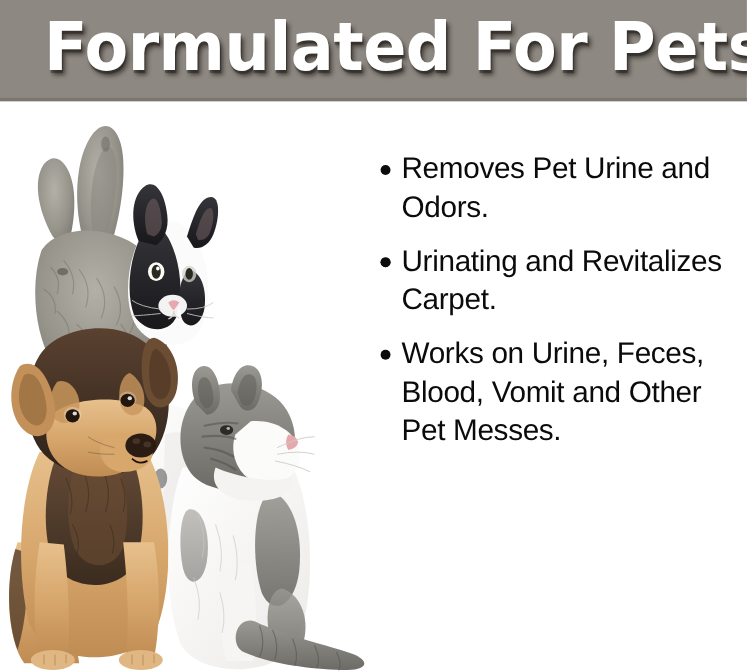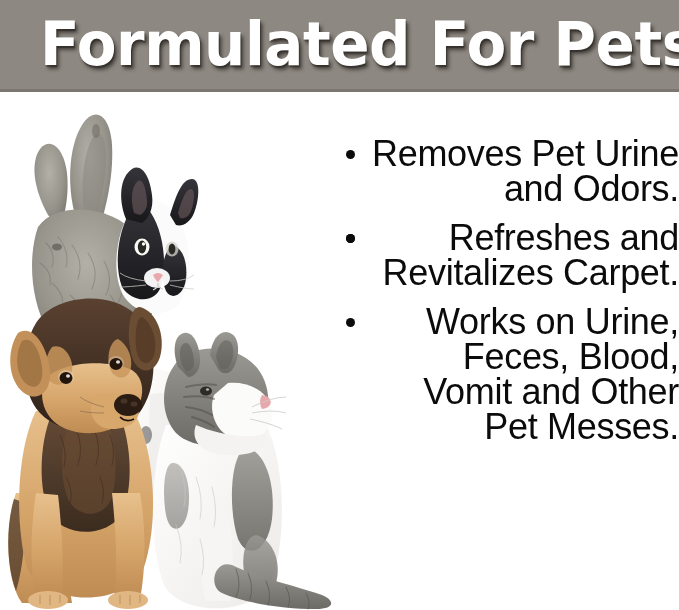--- a/index.html
+++ b/index.html
@@ -37,25 +37,24 @@
   
   .bullets {
     position:absolute; left:341px; top:136px; width:338px;
   }
   .bullet-item {
     position:relative;
     padding-left:24px;
     margin-bottom:14px;
     color:#0b0b0b;
     font-family:"Liberation Sans", sans-serif;
-    font-size:36px;
+    font-size:27px;
     line-height:35px;
     letter-spacing:-0.3px;
     word-spacing:0px;
-    text-align:right;
   }
   .bullet-item:last-child { margin-bottom:12px; }
   .bullet-dot {
     position:absolute;
     left:5px; top:14px;
     width:9px; height:9px;
     background:#0b0b0b;
     border-radius:50%;
   }
 
@@ -296,21 +295,21 @@
   <div class="bullets">
     <div class="bullet-item">
       <span class="bullet-dot"></span>
       <span>Removes Pet Urine and Odors.</span>
     </div>
     <div class="bullet-item">
       <span class="bullet-dot"></span>
     </div>
     <div class="bullet-item">
       <span class="bullet-dot"></span>
-      <span>Refreshes and Revitalizes Carpet.</span>
+      <span>Urinating and Revitalizes Carpet.</span>
     </div>
     <div class="bullet-item">
       <span class="bullet-dot"></span>
       <span>Works on Urine, Feces, Blood, Vomit and Other Pet Messes.</span>
     </div>
   </div>
 
 </div>
 
 </body></html>

